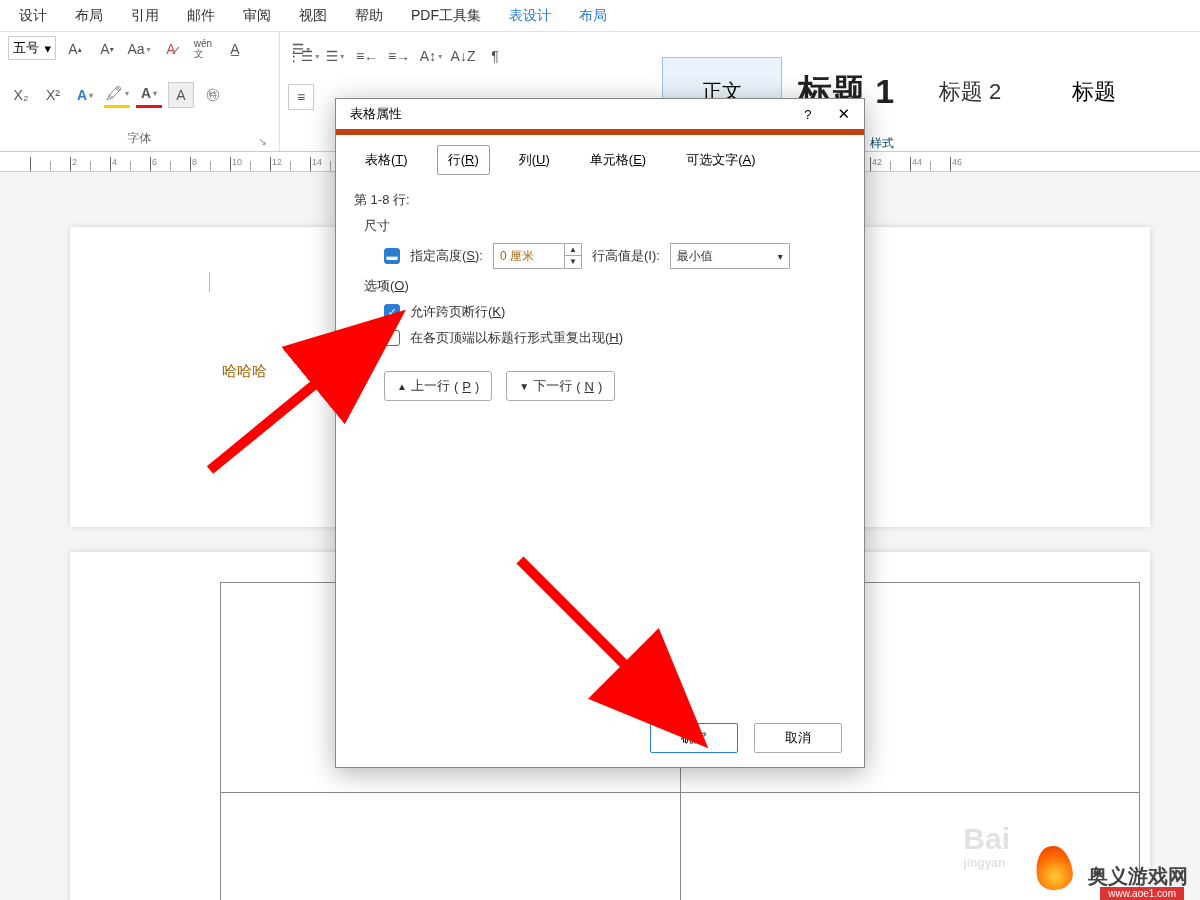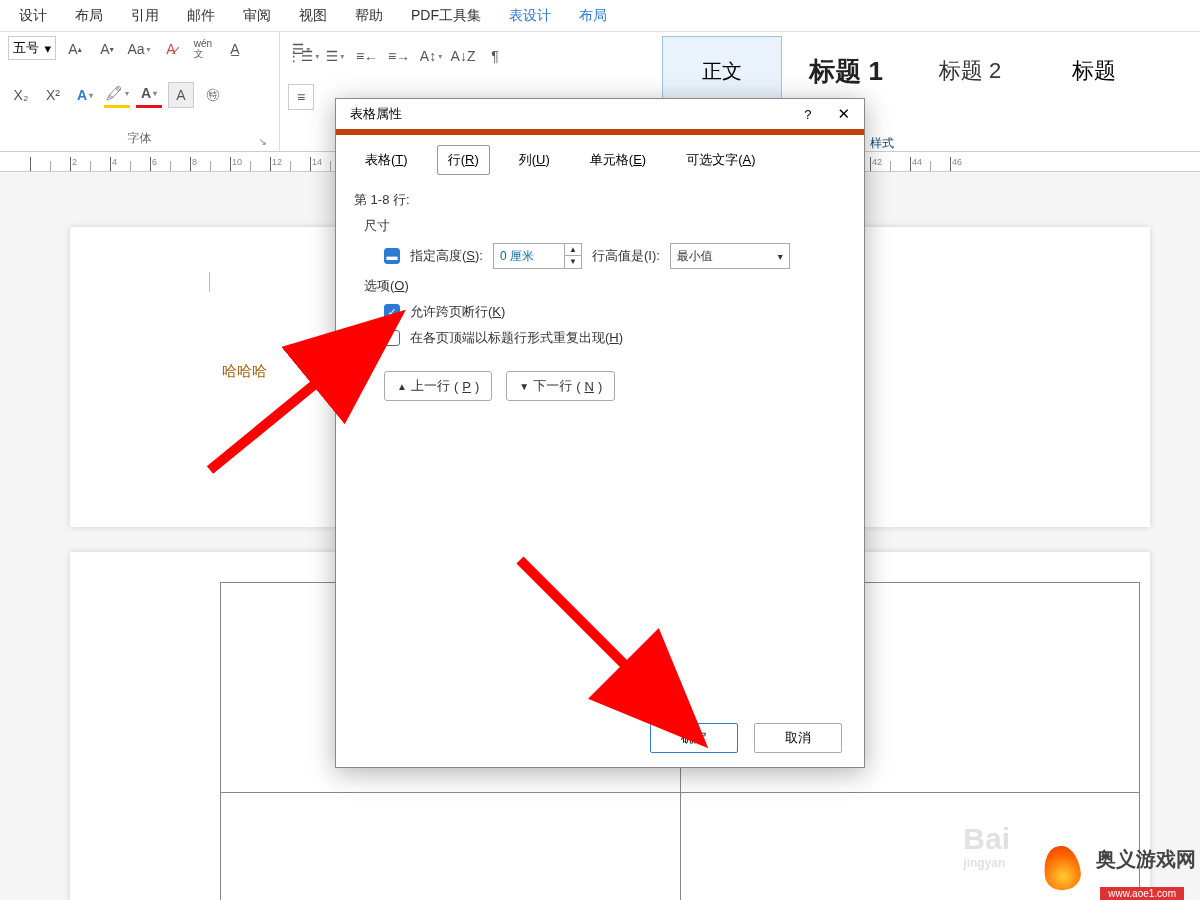--- a/index.html
+++ b/index.html
@@ -17,24 +17,24 @@
 .ribbon-label { text-align: center; font-size: 12px; color: #666; padding: 2px 0; position: relative; }
 .ribbon-expand { position: absolute; right: 4px; bottom: 2px; font-size: 10px; color: #888; }
 
 .font-size-sel { border: 1px solid #ccc; padding: 2px 4px; font-size: 13px; min-width: 48px; display: flex; align-items: center; justify-content: space-between; }
 .icon-btn { width: 26px; height: 26px; display: flex; align-items: center; justify-content: center; font-size: 14px; color: #555; cursor: pointer; }
 .icon-btn.blue { color: #2b7cd3; }
 .icon-btn.red-under { border-bottom: 3px solid #e81123; padding-bottom: 1px; font-weight: bold; }
 .icon-btn.yellow-under { border-bottom: 3px solid #ffcc00; padding-bottom: 1px; }
 .icon-btn .chev { font-size: 8px; margin-left: 2px; color: #888; }
 
-.style-gallery { display: flex; flex: 1; }
+.style-gallery { display: flex; flex: 1; align-items: center; }
 .style-card { width: 120px; height: 70px; border: 1px solid transparent; display: flex; align-items: center; justify-content: center; font-size: 20px; cursor: pointer; margin: 4px 2px; }
 .style-card.sel { border: 1px solid #a0c4e8; background: #eaf3fb; }
-.style-card.h1 { font-size: 26px; font-weight: bold; color: #222; }
+.style-card.h1 { font-size: 34px; font-weight: bold; color: #222; }
 .style-card.h2 { font-size: 22px; color: #333; }
 .style-card.h { font-size: 22px; }
 
 
 .ruler { height: 20px; background: #fff; border-bottom: 1px solid #ccc; font-size: 9px; color: #888; padding-left: 30px; display: flex; align-items: flex-end; overflow: hidden; }
 .ruler span { width: 20px; display: inline-block; border-left: 1px solid #aaa; padding-left: 1px; height: 10px; }
 .ruler span.major { height: 14px; border-left: 1px solid #666; }
 
 
 .doc-area { position: absolute; top: 172px; left: 0; right: 0; bottom: 0; background: #f5f5f5; overflow: hidden; }
@@ -62,37 +62,37 @@
 .dlg-tab .ul { text-decoration: underline; }
 
 .dlg-body { flex: 1; padding: 10px 18px; font-size: 13px; color: #333; }
 .dlg-heading { margin: 6px 0 8px 0; }
 .dlg-group-label { margin: 4px 0 6px 10px; }
 .dlg-row { display: flex; align-items: center; gap: 10px; margin: 8px 0 8px 30px; }
 .chkbox { width: 16px; height: 16px; border: 1px solid #666; border-radius: 3px; display: inline-flex; align-items: center; justify-content: center; font-size: 11px; color: #fff; }
 .chkbox.filled { background: #2b7cd3; border-color: #2b7cd3; }
 .chkbox.minus { background: #2b7cd3; border-color: #2b7cd3; }
 .spin-input { display: flex; align-items: center; border: 1px solid #aaa; height: 26px; }
-.spin-input input { border: none; width: 70px; padding: 0 6px; font-size: 12px; color: #0369a1; }
+.spin-input input { border: none; width: 70px; padding: 0 6px; font-size: 12px; color: #a16207; }
 .spin-btns { display: flex; flex-direction: column; border-left: 1px solid #aaa; }
 .spin-btns div { width: 16px; height: 12px; font-size: 8px; text-align: center; line-height: 12px; border-bottom: 1px solid #aaa; cursor: pointer; }
 .spin-btns div:last-child { border-bottom: none; }
 .sel-input { border: 1px solid #aaa; height: 26px; width: 120px; display: flex; align-items: center; justify-content: space-between; padding: 0 6px; font-size: 12px; }
 .nav-btn { border: 1px solid #aaa; border-radius: 3px; padding: 5px 12px; font-size: 13px; cursor: pointer; display: inline-flex; align-items: center; gap: 4px; }
 .nav-btn .tri { font-size: 10px; }
 
 .dlg-footer { display: flex; justify-content: flex-end; gap: 16px; padding: 14px 22px; }
 .dlg-btn { width: 88px; height: 30px; border: 1px solid #aaa; background: #fff; font-size: 13px; cursor: pointer; border-radius: 2px; }
 .dlg-btn.primary { border: 1.5px solid #2b7cd3; }
 
 
 .arrow { position: absolute; pointer-events: none; }
 
 
-.watermark { position: absolute; right: 4px; bottom: 10px; display: flex; align-items: flex-start; gap: 16px; }
+.watermark { position: absolute; right: 12px; bottom: 10px; display: flex; align-items: flex-end; gap: 16px; }
 .wm-flame { width: 36px; height: 44px; background: radial-gradient(circle at 50% 70%, #ffcc33 0%, #ff6600 60%, #e63900 100%); border-radius: 50% 50% 50% 50% / 70% 70% 40% 40%; transform: rotate(-8deg); }
 .wm-text { font-size: 20px; font-weight: bold; color: #444; }
 .wm-url { position: absolute; right: 16px; bottom: 0px; font-size: 10px; color: #fff; background: #d33; padding: 1px 8px; border-radius: 0; }
 .baidu-wm { position: absolute; right: 190px; bottom: 30px; font-size: 30px; color: rgba(180,180,180,0.4); font-weight: bold; }
 .baidu-wm .sub { font-size: 12px; display: block; }
 </style>
 </head>
 <body>
 
 <div class="menubar">

